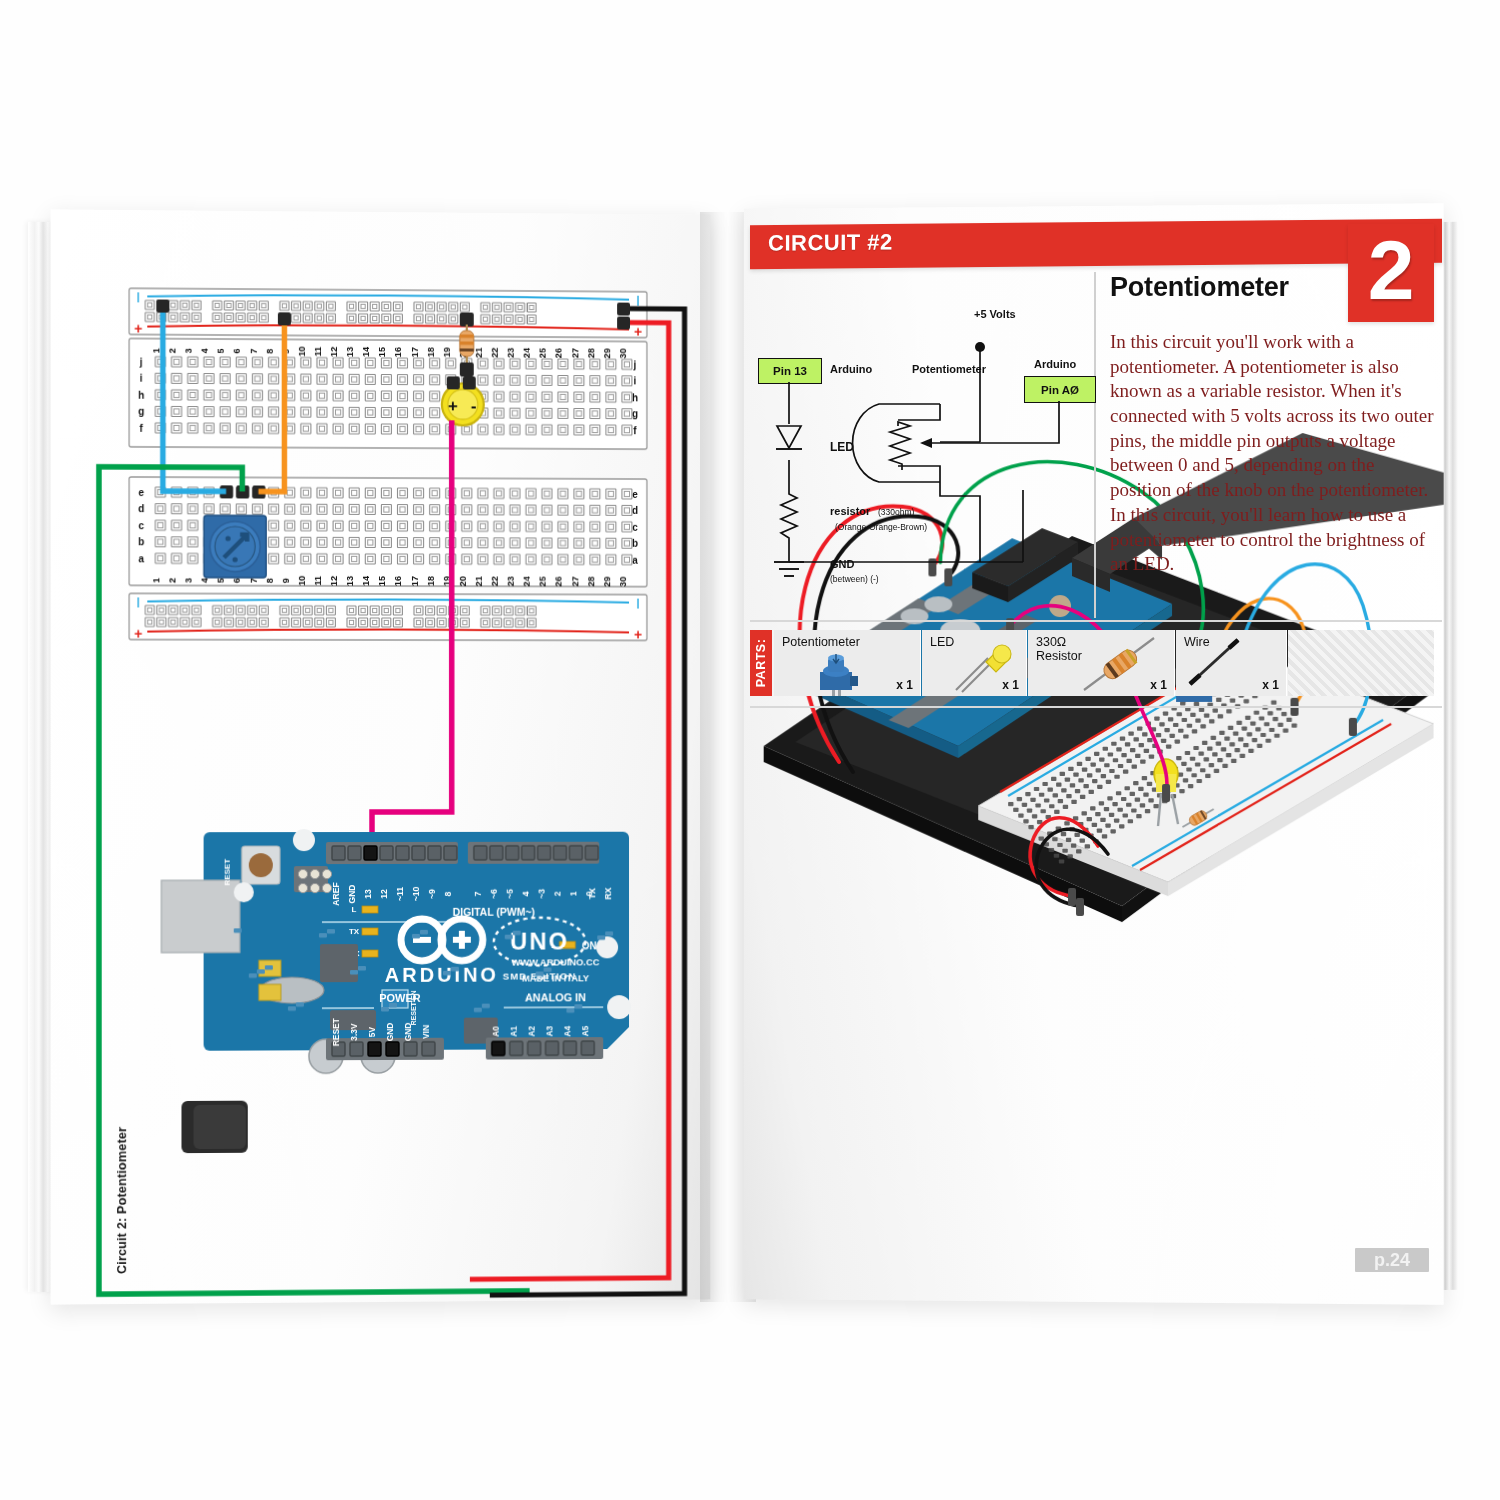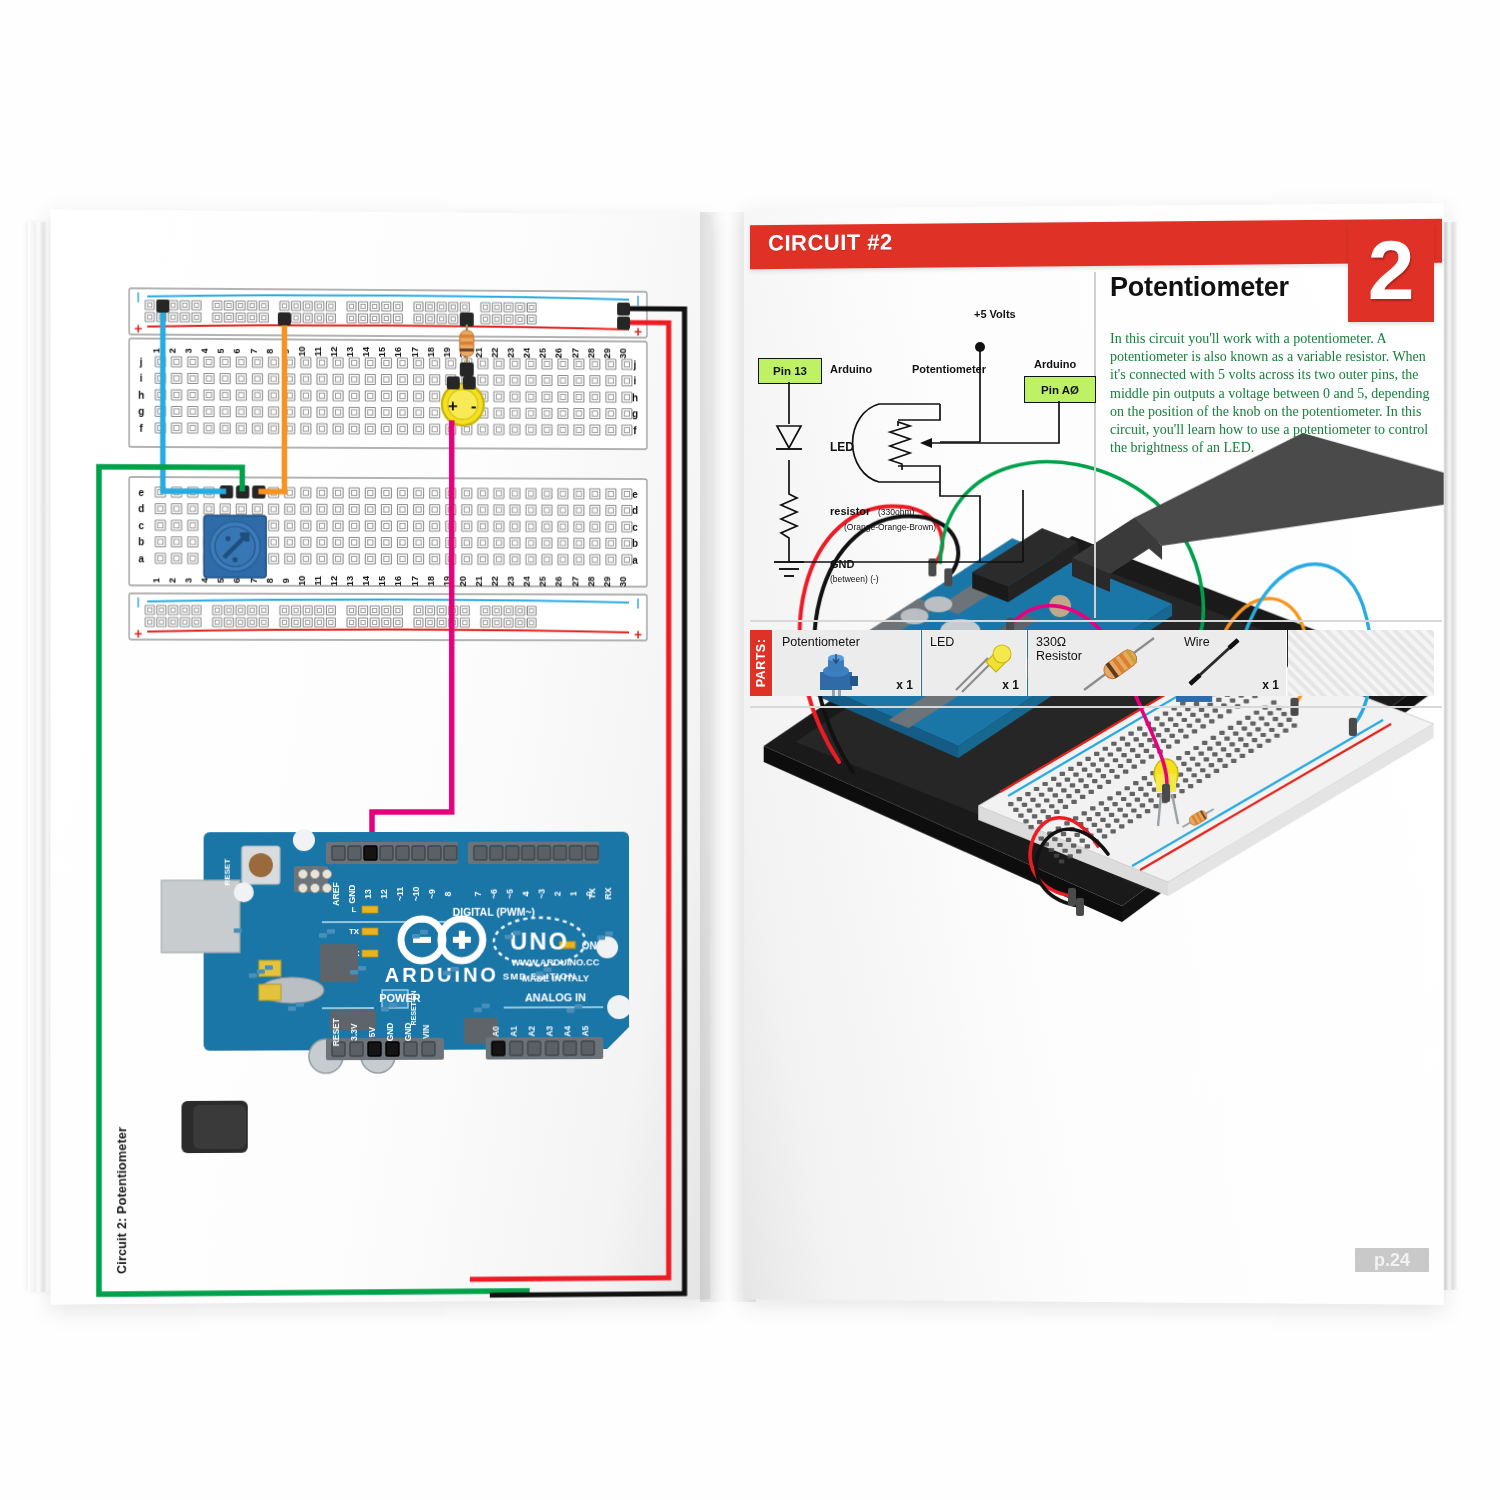--- a/index.html
+++ b/index.html
@@ -43,21 +43,21 @@
   .num-block span{position:absolute;left:50%;top:50%;transform:translate(-50%,-54%);
      color:#fff;font-size:84px;font-weight:bold;line-height:1;
      text-shadow:1px 2px 2px rgba(0,0,0,.25);}
 
   .vdiv{position:absolute;background:#d0d0d0;}
   .hdiv{position:absolute;background:#d8d8d8;}
 
   .art-title{position:absolute;left:1110px;top:272px;font-size:27px;font-weight:bold;color:#111;
      letter-spacing:-.2px;}
   .art-body{position:absolute;left:1110px;top:330px;width:330px;font-family:"Liberation Serif",serif;
-     font-size:14px;line-height:1.30;color:#15803d;}
+     font-size:19px;line-height:1.30;color:#7f1d1d;}
 
   .sch{position:absolute;left:752px;top:300px;width:338px;height:290px;}
   .stxt{position:absolute;font-size:11px;font-weight:bold;color:#111;}
   .stxt.sm{font-size:8.5px;font-weight:normal;}
   .sbox{position:absolute;border:1.4px solid #111;background:#bef264;
      font-size:11.5px;font-weight:bold;color:#111;display:flex;align-items:center;justify-content:center;}
 
   
   .parts{position:absolute;left:742px;top:628px;width:700px;height:74px;}
   .parts-tab{position:absolute;left:8px;top:2px;width:22px;height:66px;background:#e03127;}
@@ -1574,21 +1574,21 @@
 
   <div class="art-title">Potentiometer</div>
   <div class="art-body">In this circuit you'll work with a potentiometer. A potentiometer is also known as a variable resistor. When it's connected with 5 volts across its two outer pins, the middle pin outputs a voltage between 0 and 5, depending on the position of the knob on the potentiometer. In this circuit, you'll learn how to use a potentiometer to control the brightness of an LED.</div>
 
   <div class="sch">
     <div class="sbox" style="left:6px;top:58px;width:62px;height:24px;">Pin 13</div>
     <div class="stxt" style="left:78px;top:63px;">Arduino</div>
     <div class="stxt" style="left:78px;top:140px;font-size:12px;">LED</div>
     <div class="stxt" style="left:78px;top:205px;">resistor</div>
     <div class="stxt sm" style="left:126px;top:207px;">(330ohm)</div>
-    <div class="stxt sm" style="left:92px;top:222px;">(Orange-Orange-Brown)</div>
+    <div class="stxt sm" style="left:83px;top:222px;">(Orange-Orange-Brown)</div>
     <div class="stxt" style="left:78px;top:258px;">GND</div>
     <div class="stxt sm" style="left:78px;top:274px;">(between) (-)</div>
     <div class="stxt" style="left:222px;top:8px;">+5 Volts</div>
     <div class="stxt" style="left:160px;top:63px;">Potentiometer</div>
     <div class="stxt" style="left:282px;top:58px;">Arduino</div>
     <div class="sbox" style="left:272px;top:76px;width:70px;height:25px;">Pin AØ</div>
     <svg width="338" height="290" viewBox="0 0 338 290" style="position:absolute;left:0;top:0;">
       <g stroke="#111" stroke-width="1.7" fill="none">
         <path d="M37 82 V124"></path>
         <path d="M37 160 V190"></path>
@@ -1650,21 +1650,21 @@
     <div class="part" style="left:180px;width:104px;">
       <div class="pname">LED</div>
       <div class="pqty">x 1</div>
       <svg width="72" height="58" viewBox="0 0 72 58" style="position:absolute;left:28px;top:6px;">
         <line x1="6" y1="54" x2="38" y2="22" stroke="#8c8c8c" stroke-width="2.2"></line>
         <line x1="12" y1="56" x2="44" y2="24" stroke="#8c8c8c" stroke-width="2.2"></line>
         <path d="M36 26 L50 12 a10 10 0 0 1 10 10 L46 36 Z" fill="#f2e033" stroke="#c9b611" stroke-width="1.2"></path>
         <ellipse cx="52" cy="18" rx="9" ry="9" fill="#f5e84a" stroke="#cbb918" stroke-width="1.1"></ellipse>
       </svg>
     </div>
-    <div class="part" style="left:286px;width:146px;padding-left:40px;">
+    <div class="part" style="left:286px;width:146px;">
       <div class="pname" style="white-space:pre-line;">330Ω
 Resistor</div>
       <div class="pqty">x 1</div>
       <svg width="82" height="62" viewBox="0 0 82 62" style="position:absolute;left:52px;top:2px;">
         <line x1="4" y1="58" x2="74" y2="6" stroke="#8c8c8c" stroke-width="2.2"></line>
         <g transform="rotate(-36 40 32)">
           <rect x="22" y="24" width="36" height="17" rx="8" fill="#e8a765" stroke="#b9793a" stroke-width="1"></rect>
           <rect x="28" y="24" width="4" height="17" fill="#5c3a1e"></rect>
           <rect x="36" y="24" width="4" height="17" fill="#d9822b"></rect>
           <rect x="44" y="24" width="4" height="17" fill="#d9822b"></rect>

